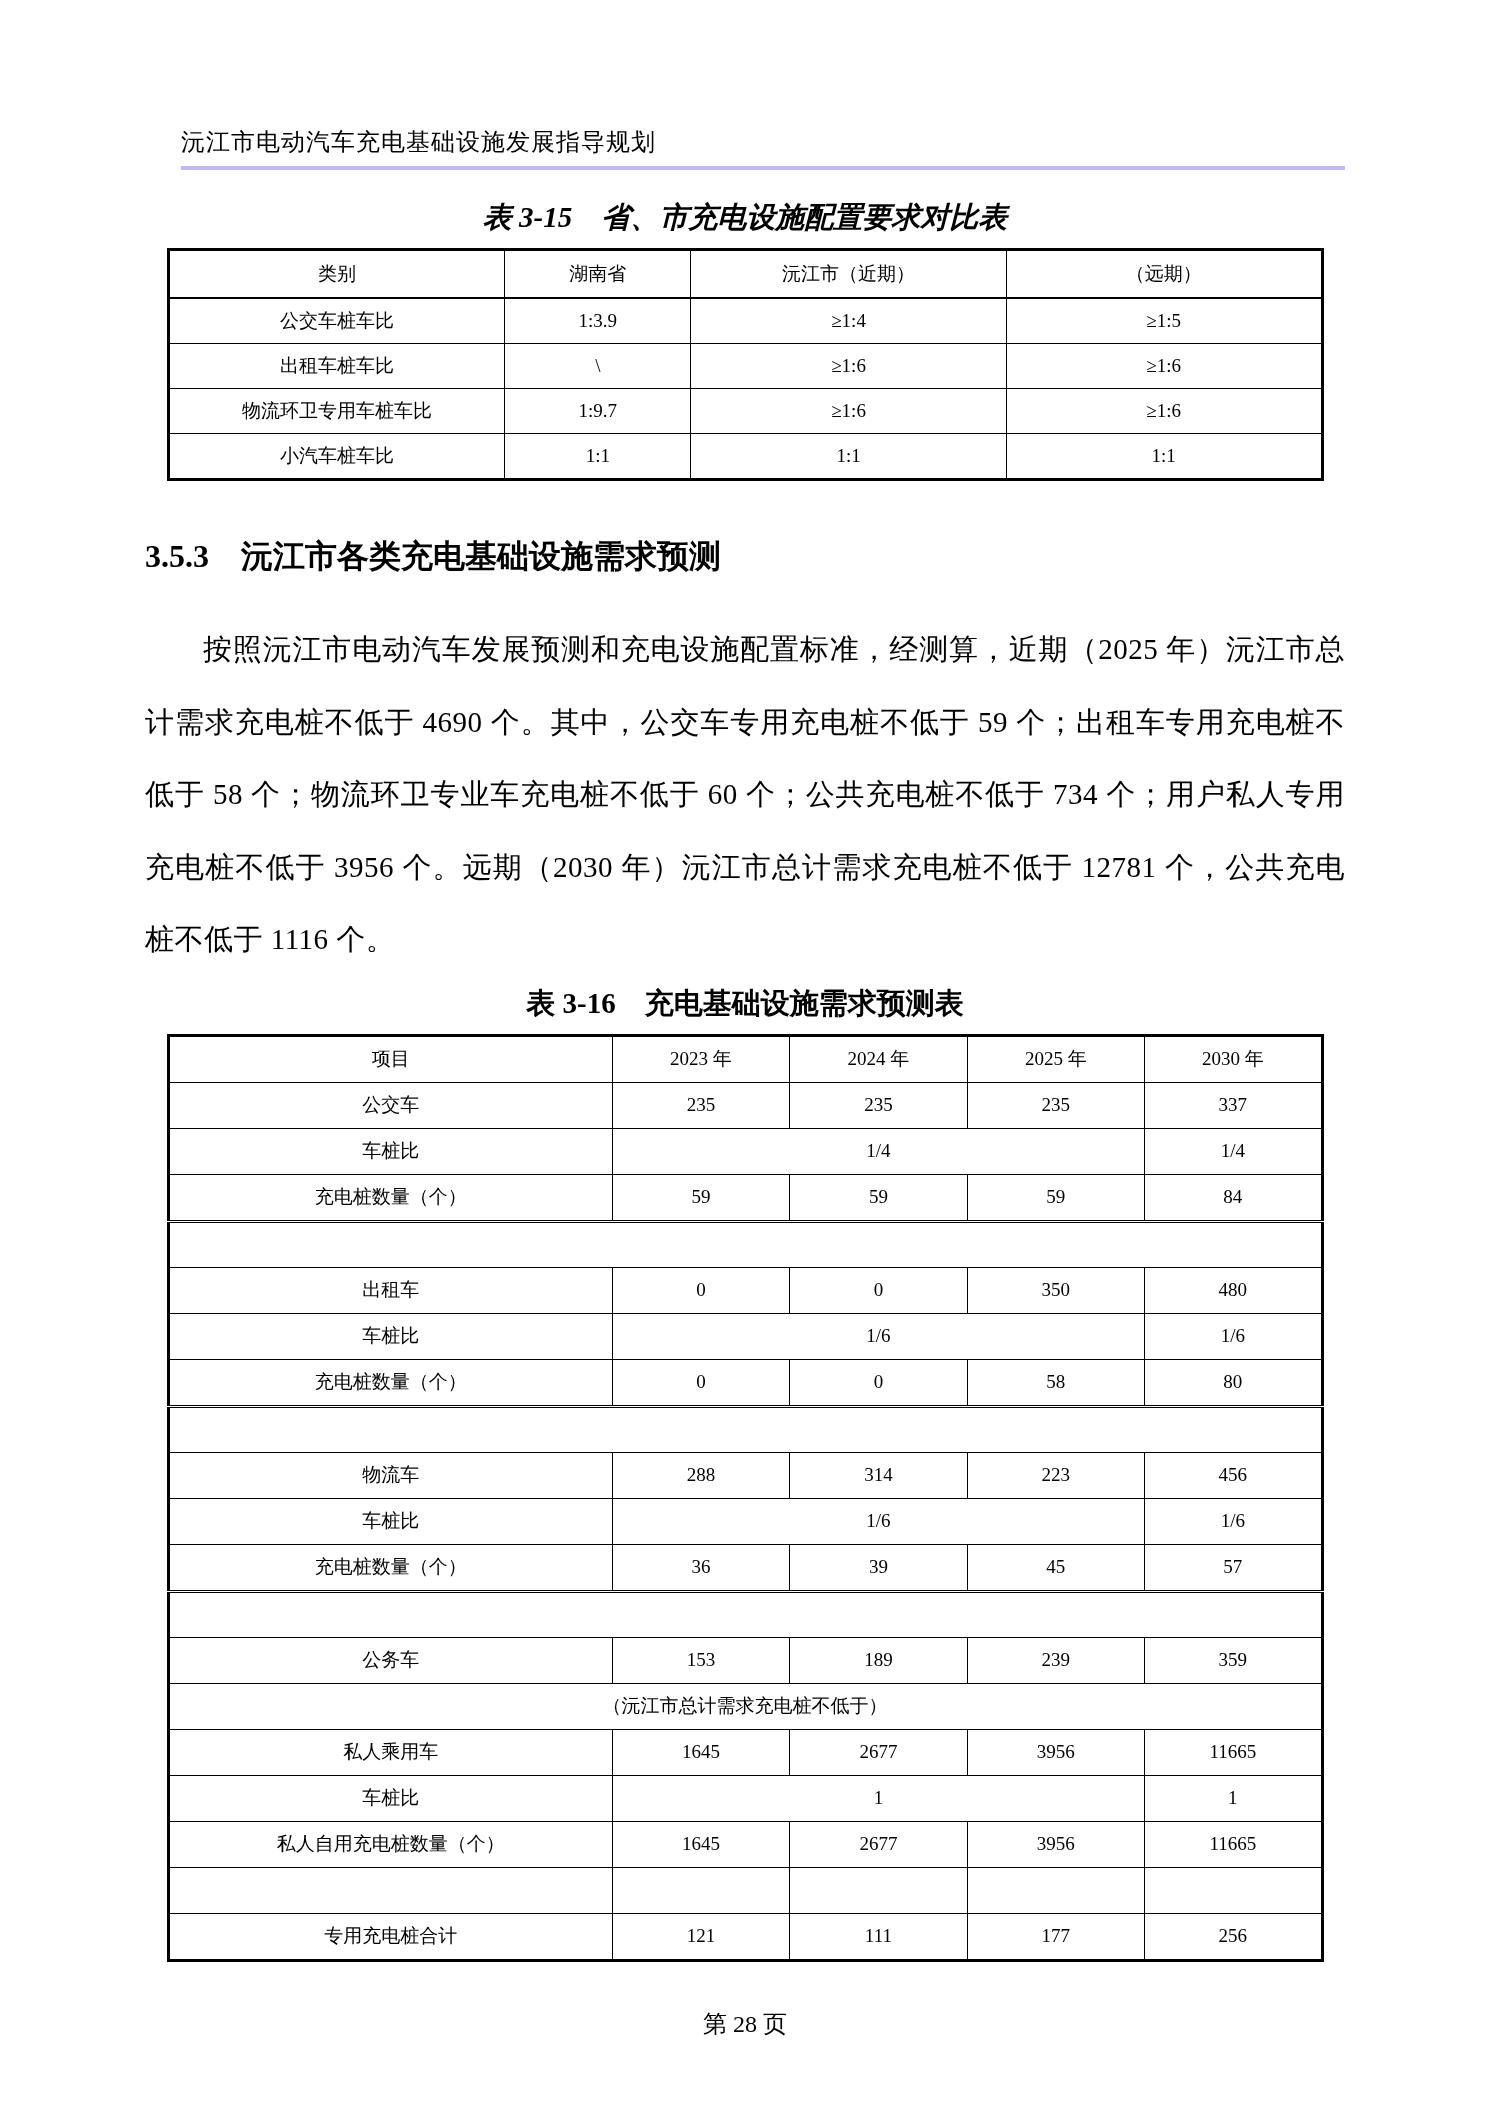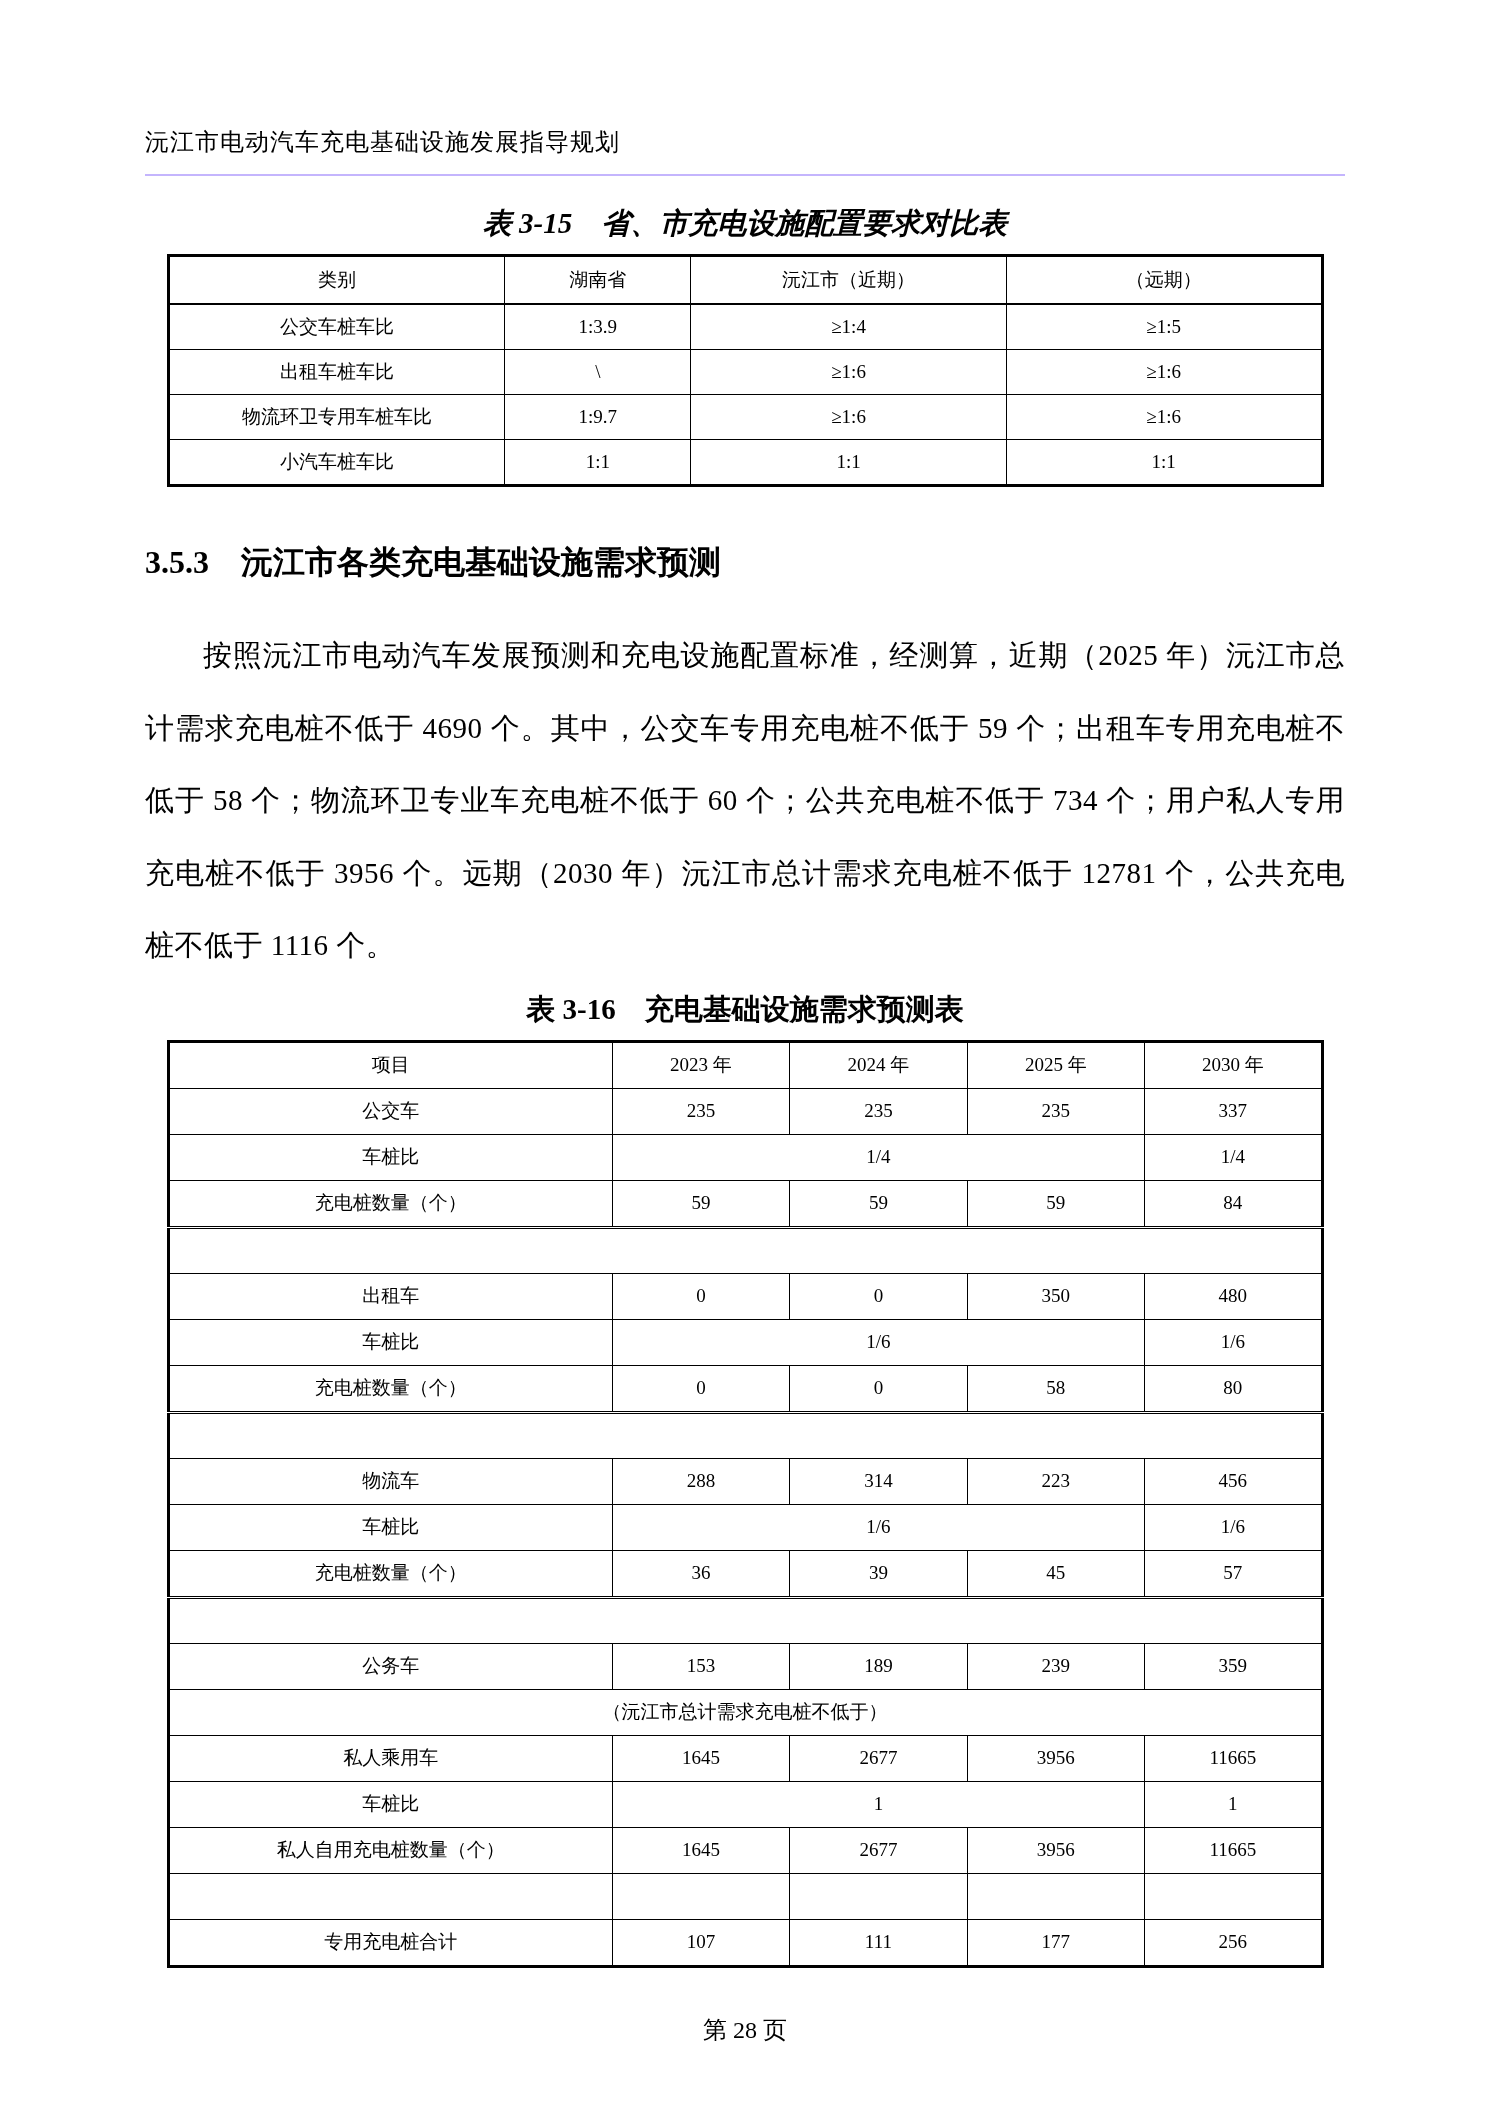--- a/index.html
+++ b/index.html
@@ -11,22 +11,23 @@
     margin: 0 auto;
     background: #ffffff;
     color: #000000;
     font-family: "Liberation Serif", "DejaVu Serif", serif;
     padding: 126px 143px 0 145px;
     overflow: hidden;
   }
   .page-header {
     font-size: 24px;
     letter-spacing: 1px;
-    padding-bottom: 16px;
-    border-bottom: 2px solid #c4b5fd;
+    padding-bottom: 8px;
+    border-bottom: 4px solid #c4b5fd;
+    margin-left: 36px;
   }
   .table-title {
     text-align: center;
     font-weight: bold;
     font-size: 29px;
   }
   .t1-title { margin-top: 28px; font-style: italic; }
   .t2-title { margin-top: 8px; }
   table.doc-table {
     width: 1157px;
@@ -236,21 +237,21 @@
         </tr>
         <tr>
           <td></td>
           <td></td>
           <td></td>
           <td></td>
           <td></td>
         </tr>
         <tr>
           <td>专用充电桩合计</td>
-          <td>107</td>
+          <td>121</td>
           <td>111</td>
           <td>177</td>
           <td>256</td>
         </tr>
       </tbody>
     </table>
 
   <div class="page-footer">第 28 页</div>
 
 </div>

